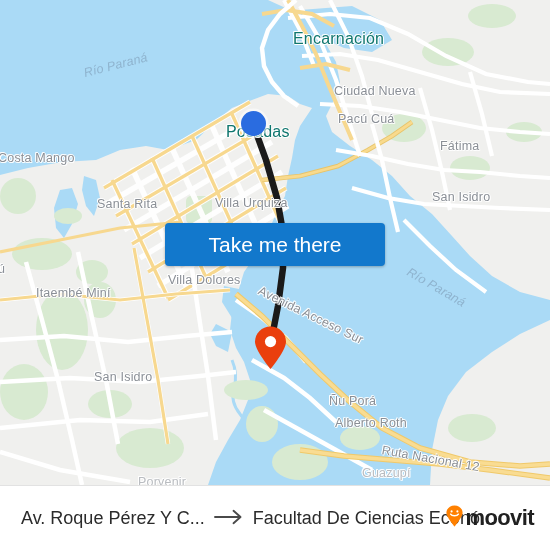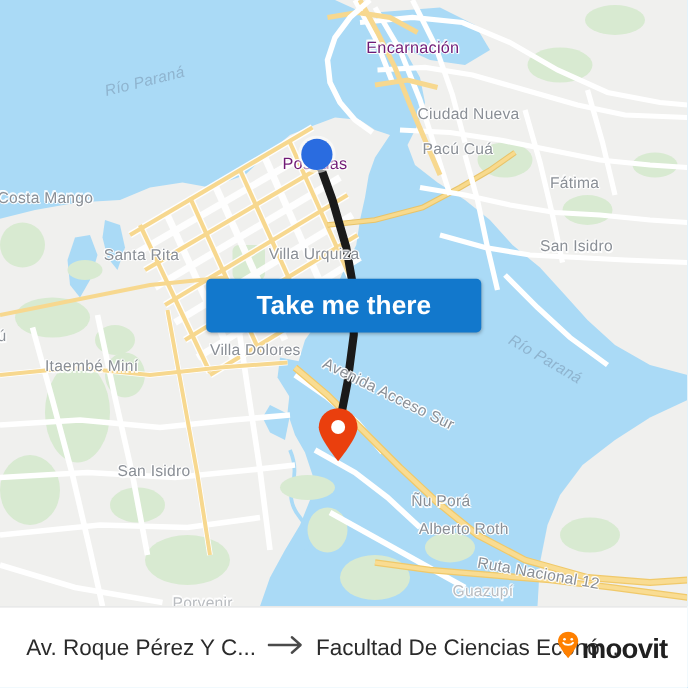--- a/index.html
+++ b/index.html
@@ -36,21 +36,21 @@
        1px 0 0 rgba(255,255,255,.85), -1px 0 0 rgba(255,255,255,.85),
        0 1px 0 rgba(255,255,255,.85), 0 -1px 0 rgba(255,255,255,.85),
        1px 1px 0 rgba(255,255,255,.85), -1px -1px 0 rgba(255,255,255,.85);
     pointer-events: none;
   }
   .map-label.water {
     color: #8fb4cf;
     font-style: italic;
     text-shadow: none;
   }
-  .map-label.big { font-size: 13px; color: #701a75; }
+  .map-label.big { font-size: 16px; color: #0f766e; }
   .map-label.faint { color: #b9bcc0; }
   .map-label.rot-a { transform: rotate(-14deg); transform-origin: left center; }
   .map-label.rot-b { transform: rotate(26deg);  transform-origin: left center; }
   .map-label.rot-c { transform: rotate(30deg);  transform-origin: left center; }
   .map-label.rot-d { transform: rotate(10deg);  transform-origin: left center; }
 
   
   #start-marker {
     position: absolute;
     left: 241px; top: 111px;
@@ -74,21 +74,20 @@
     color: #ffffff;
     border: none;
     border-radius: 4px;
     font-family: "Liberation Sans", sans-serif;
     font-size: 21px;
     line-height: 43px;
     text-align: center;
     cursor: pointer;
     box-shadow: 0 1px 3px rgba(0,0,0,.28);
     padding: 0;
-    font-weight: bold;
   }
 
   
   #attribution {
     position: absolute;
     left: 0; top: 462px;
     width: 550px; height: 23px;
     font-size: 13px;
     color: #1f1f1f;
     padding-left: 12px;
@@ -283,21 +282,21 @@
     <div id="map-labels">
         <div class="map-label water rot-a" style="left: 84px; top: 66px;">Río Paraná</div>
         <div class="map-label water rot-c" style="left: 408px; top: 264px;">Río Paraná</div>
         <div class="map-label big" style="left: 293px; top: 30px;">Encarnación</div>
         <div class="map-label " style="left: 334px; top: 84px; text-align: center;">Ciudad Nueva</div>
         <div class="map-label " style="left: 322px; top: 112px; margin-left: 16px;">Pacú Cuá</div>
         <div class="map-label " style="left: 440px; top: 139px;">Fátima</div>
         <div class="map-label " style="left: 432px; top: 190px;">San Isidro</div>
         <div class="map-label big" style="left: 226px; top: 123px;">Posadas</div>
         <div class="map-label " style="left: -2px; top: 151px;">Costa Mango</div>
-        <div class="map-label " style="left: 83px; top: 197px;">Santa Rita</div>
+        <div class="map-label " style="left: 97px; top: 197px;">Santa Rita</div>
         <div class="map-label " style="left: 215px; top: 196px;">Villa Urquiza</div>
         <div class="map-label " style="left: 168px; top: 273px;">Villa Dolores</div>
         <div class="map-label " style="left: 36px; top: 286px;">Itaembé Miní</div>
         <div class="map-label " style="left: 94px; top: 370px;">San Isidro</div>
         <div class="map-label " style="left: -2px; top: 262px;">ú</div>
         <div class="map-label " style="left: 329px; top: 394px;">Ñu Porá</div>
         <div class="map-label " style="left: 335px; top: 416px;">Alberto Roth</div>
         <div class="map-label faint" style="left: 362px; top: 466px;">Guazupí</div>
         <div class="map-label faint" style="left: 138px; top: 475px;">Porvenir</div>
         <div class="map-label rot-b" style="left: 259px; top: 283px;">Avenida Acceso Sur</div>

